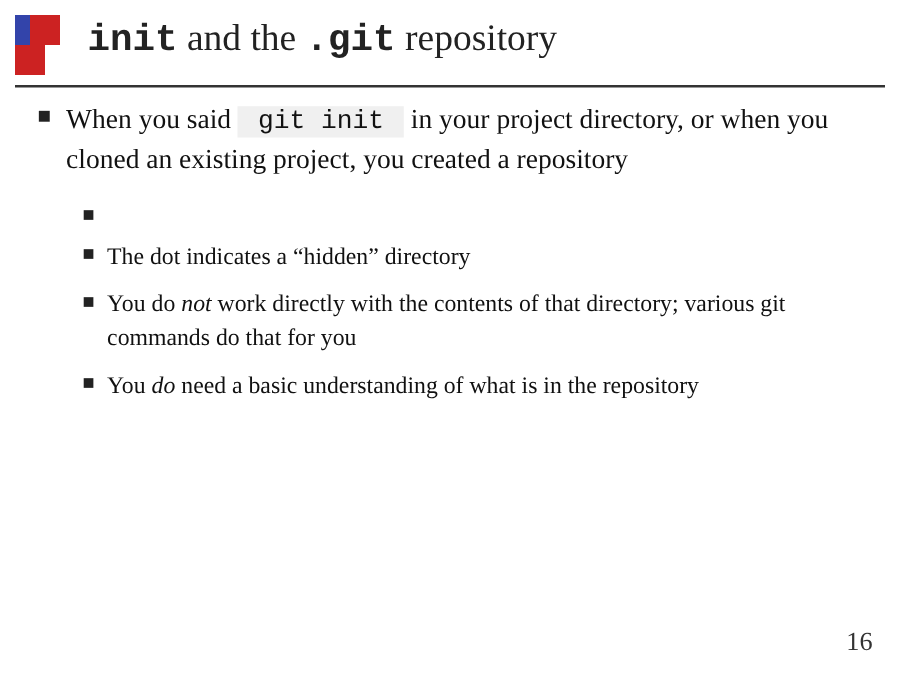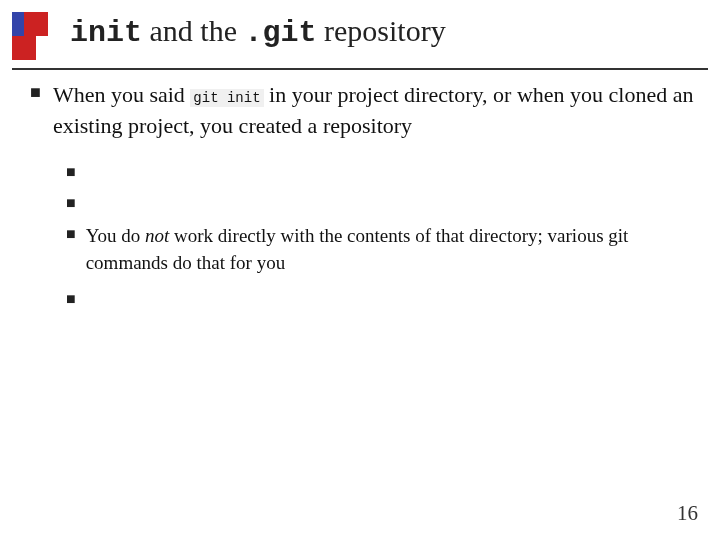--- a/index.html
+++ b/index.html
@@ -91,23 +91,23 @@
       flex-shrink: 0;
       color: #222;
     }
     .top-bullet-text {
       font-size: 22px;
       line-height: 1.4;
       color: #111111;
     }
     .top-bullet-text .inline-code {
       font-family: 'Courier New', Courier, monospace;
-      font-size: 14px;
+      font-size: 21px;
       background: #f0f0f0;
-      padding: 1px 3px;
+      padding: 1px 16px;
     }
 
     
     .sub-bullets {
       margin-left: 36px;
     }
     .sub-bullet {
       display: flex;
       align-items: flex-start;
       margin-bottom: 10px;
@@ -166,29 +166,35 @@
   </div>
 
   <div class="sub-bullets">
 
     <div class="sub-bullet">
       <span class="sub-bullet-marker">■</span>
     </div>
 
     <div class="sub-bullet">
       <span class="sub-bullet-marker">■</span>
+      <span class="sub-bullet-text">
+        <span>The dot indicates a “hidden” directory</span>
+      </span>
     </div>
 
     <div class="sub-bullet">
       <span class="sub-bullet-marker">■</span>
       <span class="sub-bullet-text">
         <span>You do </span><em>not</em><span> work directly with the contents of that directory; various git commands do that for you</span>
       </span>
     </div>
 
     <div class="sub-bullet">
       <span class="sub-bullet-marker">■</span>
+      <span class="sub-bullet-text">
+        <span>You </span><em>do</em><span> need a basic understanding of what is in the repository</span>
+      </span>
     </div>
 
   </div>
 </div>
 
 <div class="page-number">16</div>
 
 </body></html>

